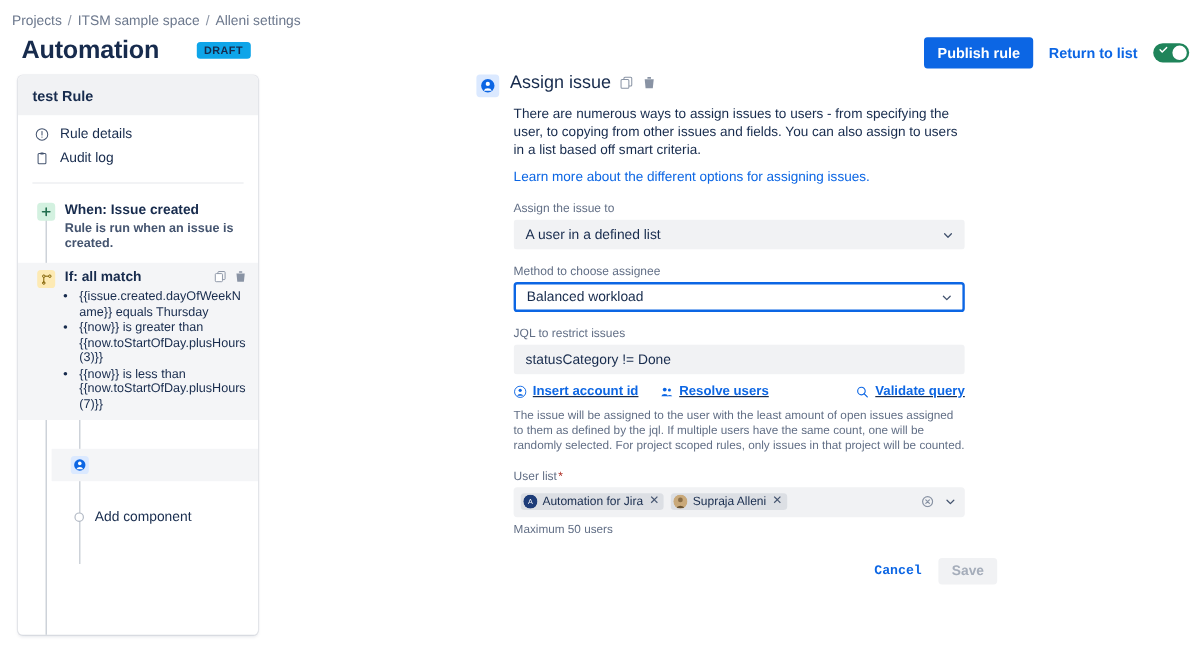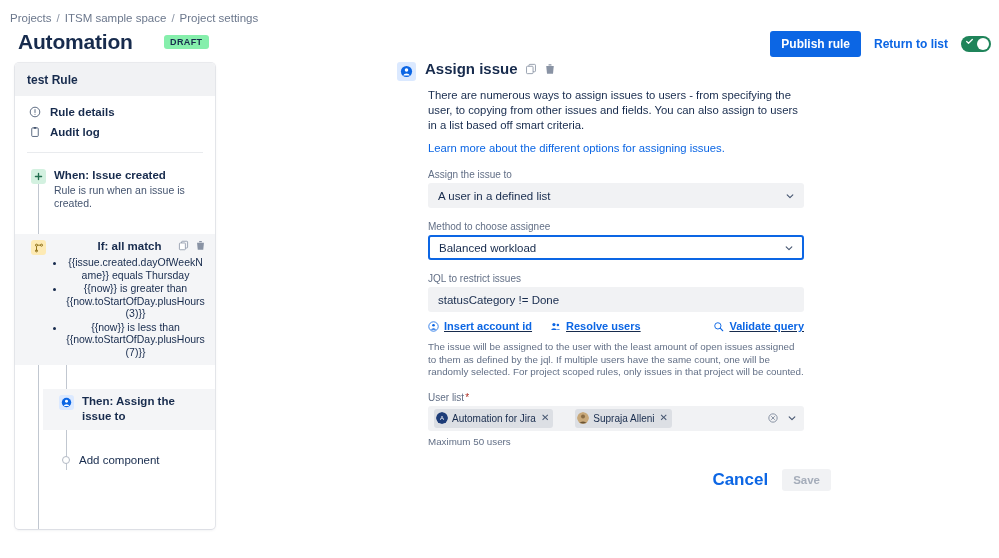--- a/index.html
+++ b/index.html
@@ -23,21 +23,21 @@
   .breadcrumb .sep { color: #8993a4; }
 
   
   .page-title {
     position: absolute; left: 18px; top: 30px;
     font-size: 21px; font-weight: 700; color: #172b4d;
     letter-spacing: -0.2px;
   }
   .draft-badge {
     position: absolute; left: 164px; top: 35px;
-    background: #86efac; color: #172b4d;
+    background: #0ea5e9; color: #172b4d;
     font-size: 9px; font-weight: 700; letter-spacing: .4px;
     padding: 2px 6px; border-radius: 3px;
   }
 
   
   .top-actions {
     position: absolute; right: 8px; top: 31px;
     display: flex; align-items: center; gap: 13px;
   }
   .btn-publish {
@@ -73,21 +73,21 @@
     background: #ffffff;
     border-radius: 4px;
     box-shadow: 0 0 0 1px rgba(9,30,66,.08), 0 1px 3px rgba(9,30,66,.10);
     overflow: hidden;
   }
   .rule-panel-head {
     background: #f1f2f4;
     padding: 10px 12px 9px 12px;
     font-size: 12px; font-weight: 700; color: #172b4d;
   }
-  .rule-nav { padding: 6px 0 4px 0; font-weight: bold; }
+  .rule-nav { padding: 6px 0 4px 0; }
   .rule-nav-item {
     display: flex; align-items: center; gap: 9px;
     padding: 4px 12px 4px 14px;
     font-size: 11.5px; color: #172b4d; cursor: pointer;
   }
   .rule-nav-item .ico { width: 12px; height: 12px; flex: 0 0 12px; display:block; }
   .nav-divider {
     height: 1px; background: #e9ebee;
     margin: 6px 12px 0 12px;
   }
@@ -108,21 +108,21 @@
     margin-top: 1px;
   }
   .badge-green { background: #d3f1e0; }
   .badge-yellow { background: #fdeab4; }
   .badge-blue { background: #dbe9ff; }
   .node-body { flex: 1 1 auto; min-width: 0; }
   .node-title {
     font-size: 11.5px; font-weight: 600; color: #172b4d; line-height: 15px;
   }
   .node-sub {
-    font-size: 10.5px; color: #44546f; line-height: 13px; margin-top: 1px;
+    font-size: 10.5px; color: #44546f; line-height: 13px; margin-top: 1px; font-weight: bold;
   }
   .node-list { margin: 2px 0 0 0; padding: 0 0 0 12px; }
   .node-list li {
     font-size: 10.5px; color: #172b4d; line-height: 12.5px;
     margin-bottom: 1px; word-break: break-word;
   }
   .node-actions {
     position: absolute; right: 9px; top: 6px;
     display: flex; gap: 6px; align-items: center;
   }
@@ -143,21 +143,21 @@
     position: absolute; left: 397px; top: 60px;
     width: 420px;
   }
   .main-head { display: flex; align-items: flex-start; gap: 9px; }
   .action-icon-box {
     width: 19px; height: 19px; border-radius: 3px;
     background: #dbe9ff; display: flex; align-items: center; justify-content: center;
     flex: 0 0 19px; margin-top: 2px;
   }
   .main-title {
-    font-size: 15px; font-weight: 700; color: #172b4d;
+    font-size: 15px; font-weight: 400; color: #172b4d;
   }
   .title-row { display: flex; align-items: center; gap: 7px; }
   .title-row .ico { width: 12px; height: 12px; cursor: pointer; }
 
   .main-body { margin-left: 31px; }
   .desc {
     font-size: 11.3px; color: #172b4d; line-height: 15px;
     margin-top: 7px; max-width: 376px;
   }
   .learn-link {
@@ -199,22 +199,22 @@
   }
   .jql-link .ico { width: 11px; height: 11px; }
   .jql-gap { width: 18px; }
   .jql-spacer { flex: 1 1 auto; }
   .helper-text {
     font-size: 9.8px; color: #626f86; line-height: 12.5px;
     margin-top: 9px; width: 376px;
   }
   .tag-field {
     min-height: 25px; border-radius: 3px; background: #f1f2f4;
-    display: flex; padding: 3px 6px;
-    width: 376px; position: relative; gap: 22px; cursor: text;
+    display: flex; align-items: center; padding: 3px 6px;
+    width: 376px; position: relative; gap: 6px; cursor: text;
   }
   .tag {
     display: flex; align-items: center; gap: 4px;
     background: #dcdfe4; border-radius: 3px;
     padding: 1px 4px 1px 2px;
     font-size: 10px; color: #172b4d;
   }
   .tag .avatar {
     width: 12px; height: 12px; border-radius: 50%;
     flex: 0 0 12px; overflow: hidden;
@@ -226,38 +226,38 @@
   }
   .tag-field .right-icons .ico { width: 10px; height: 10px; cursor: pointer; }
   .max-note { font-size: 9.8px; color: #626f86; margin-top: 5px; }
 
   .footer-actions {
     display: flex; justify-content: flex-end; align-items: center;
     gap: 6px; width: 403px; margin-top: 18px; margin-left: 0;
   }
   .btn-cancel {
     background: transparent; border: none; cursor: pointer;
-    color: #0c66e4; font-size: 17px; font-weight: 600;
-    padding: 5px 8px; font-family: Liberation Sans, sans-serif;
+    color: #0c66e4; font-size: 11px; font-weight: 600;
+    padding: 5px 8px; font-family: Liberation Mono, monospace;
   }
   .btn-save {
     background: #f1f2f4; border: none; border-radius: 3px;
     color: #a5adba; font-size: 11.5px; font-weight: 600;
     padding: 5px 11px; cursor: default; font-family: inherit;
   }
 </style>
 </head>
 <body>
 
 <div class="breadcrumb">
   <a>Projects</a>
   <span class="sep">/</span>
   <a>ITSM sample space</a>
   <span class="sep">/</span>
-  <a>Project settings</a>
+  <a>Alleni settings</a>
 </div>
 
 <div class="page-title">Automation</div>
 <div class="draft-badge">DRAFT</div>
 
 <div class="top-actions">
   <button class="btn-publish">Publish rule</button>
   <a class="link-return">Return to list</a>
   <span class="toggle">
     <svg class="check" viewBox="0 0 10 10">
@@ -299,21 +299,21 @@
         <svg width="9" height="9" viewBox="0 0 10 10">
           <path d="M5 1.6 V8.4 M1.6 5 H8.4" stroke="#216e4e" stroke-width="1.5" stroke-linecap="round"></path>
         </svg>
       </div>
       <div class="node-body">
         <div class="node-title">When: Issue created</div>
         <div class="node-sub">Rule is run when an issue is created.</div>
       </div>
     </div>
 
-    <div class="node shaded" style="margin-top:18px;text-align:center;">
+    <div class="node shaded" style="margin-top:3px;">
       <div class="node-badge badge-yellow">
         <svg width="10" height="10" viewBox="0 0 12 12">
           <circle cx="3" cy="2.6" r="1.25" fill="none" stroke="#7f5f01" stroke-width="1"></circle>
           <circle cx="9" cy="2.6" r="1.25" fill="none" stroke="#7f5f01" stroke-width="1"></circle>
           <circle cx="3" cy="9.4" r="1.25" fill="none" stroke="#7f5f01" stroke-width="1"></circle>
           <path d="M3 3.9 V9.4 M4.3 2.6 H7.7" stroke="#7f5f01" stroke-width="1" fill="none"></path>
         </svg>
       </div>
       <div class="node-body">
         <div class="node-title">If: all match</div>
@@ -337,21 +337,20 @@
 
     <div class="node shaded" style="margin-top:24px; margin-left:28px; width:172px;">
       <div class="node-badge badge-blue">
         <svg width="11" height="11" viewBox="0 0 14 14">
           <circle cx="7" cy="7" r="6" fill="#0c66e4"></circle>
           <circle cx="7" cy="5.3" r="1.9" fill="#ffffff"></circle>
           <path d="M3.4 11.4 a3.8 3.2 0 0 1 7.2 0 Z" fill="#ffffff"></path>
         </svg>
       </div>
       <div class="node-body">
-        <div class="node-title">Then: Assign the issue to</div>
       </div>
     </div>
 
     <div class="add-row" style="margin-top:24px; margin-left:47px;text-align:center;">
       <span class="add-dot"></span>
       <span>Add component</span>
     </div>
 
   </div>
 </div>

